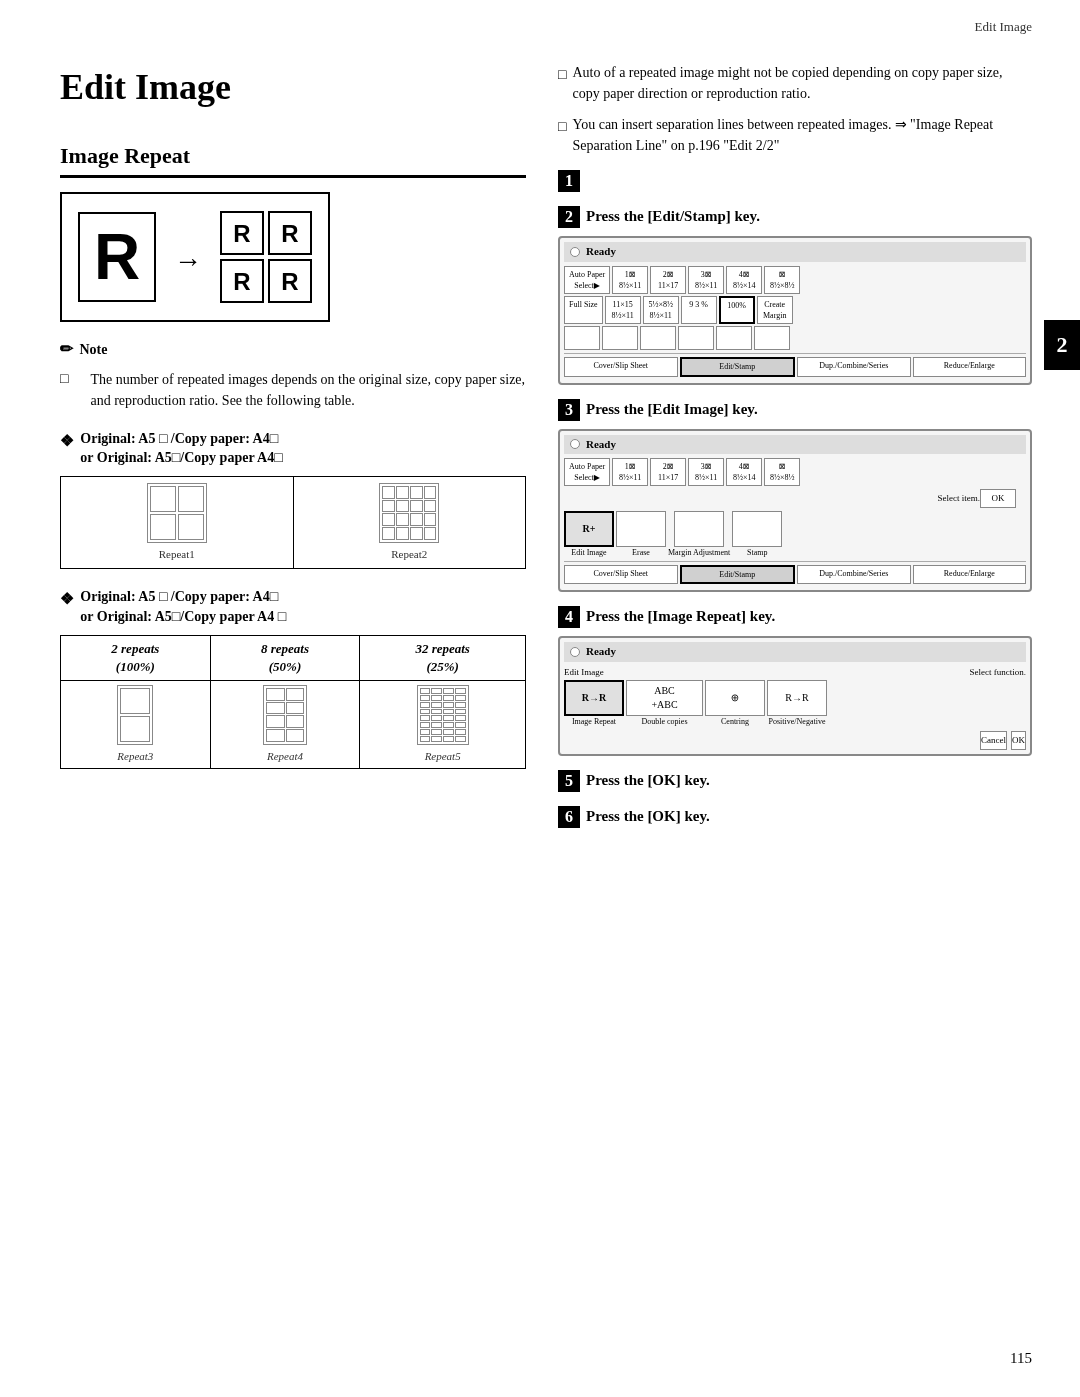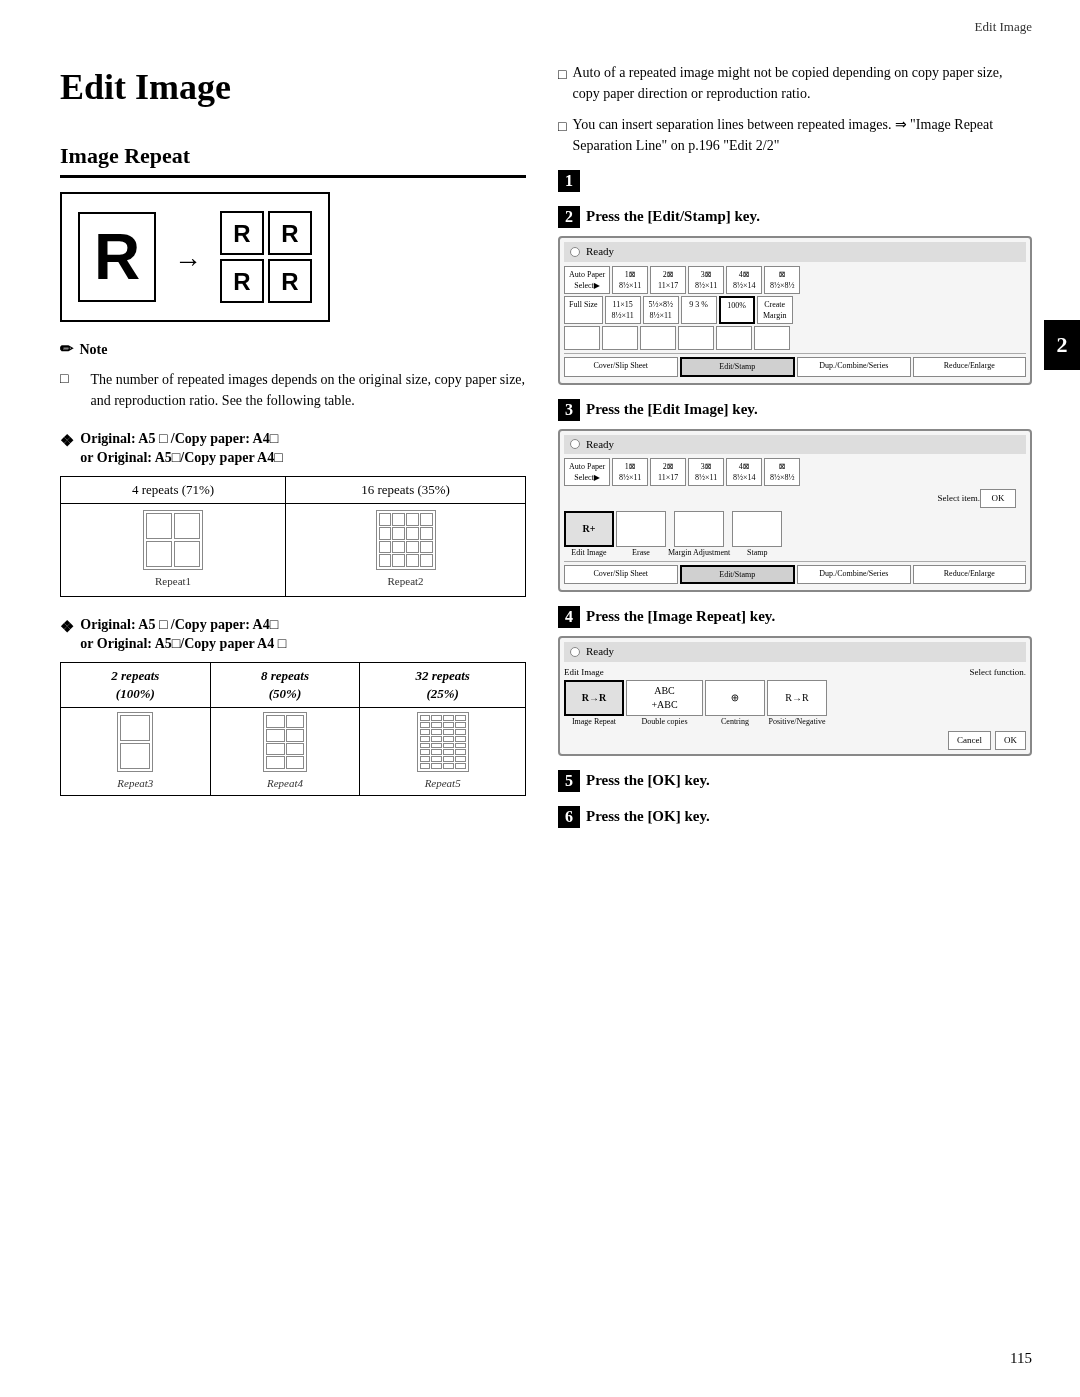--- a/index.html
+++ b/index.html
@@ -298,21 +298,21 @@
       width: 10px;
       height: 10px;
       border-radius: 50%;
       border: 1px solid #888;
       background: #fff;
       display: inline-block;
     }
 
     .ready-text {
       font-size: 11px;
-      font-weight: normal;
+      font-weight: bold;
     }
 
     .ui-row {
       display: flex;
       gap: 2px;
       margin-bottom: 2px;
     }
 
     .ui-btn {
       border: 1px solid #888;
@@ -341,21 +341,21 @@
       display: flex;
       justify-content: flex-end;
       gap: 4px;
       margin-top: 4px;
     }
 
     .footer-btn {
       border: 1px solid #888;
       background: #fff;
       font-size: 9px;
-      padding: 2px 8px;
+      padding: 2px 0;
     }
 
     .ui-divider {
       border-bottom: 1px solid #aaa;
       margin: 3px 0;
     }
 
     
     .three-col-table {
       width: 100%;
@@ -422,24 +422,20 @@
     <div class="diamond-section">
       <div class="diamond-title">
         <span class="diamond-sym">❖</span>
         <span>
           <strong>Original: A5 □ /Copy paper: A4□<br>or Original: A5□/Copy paper A4□</strong>
         </span>
       </div>
 
       <table class="repeat-table">
         <tbody>
-            <tr>
-          <th>4 repeats (71%)</th>
-          <th>16 repeats (35%)</th>
-        </tr>
         <tr>
           <td>
             <div class="repeat-cell">
 
               <div style="display:grid;grid-template-columns:1fr 1fr;gap:2px;border:1px solid #888;padding:2px;width:60px;height:60px;">
                 <div style="border:1px solid #888;"></div>
                 <div style="border:1px solid #888;"></div>
                 <div style="border:1px solid #888;"></div>
                 <div style="border:1px solid #888;"></div>
               </div>

